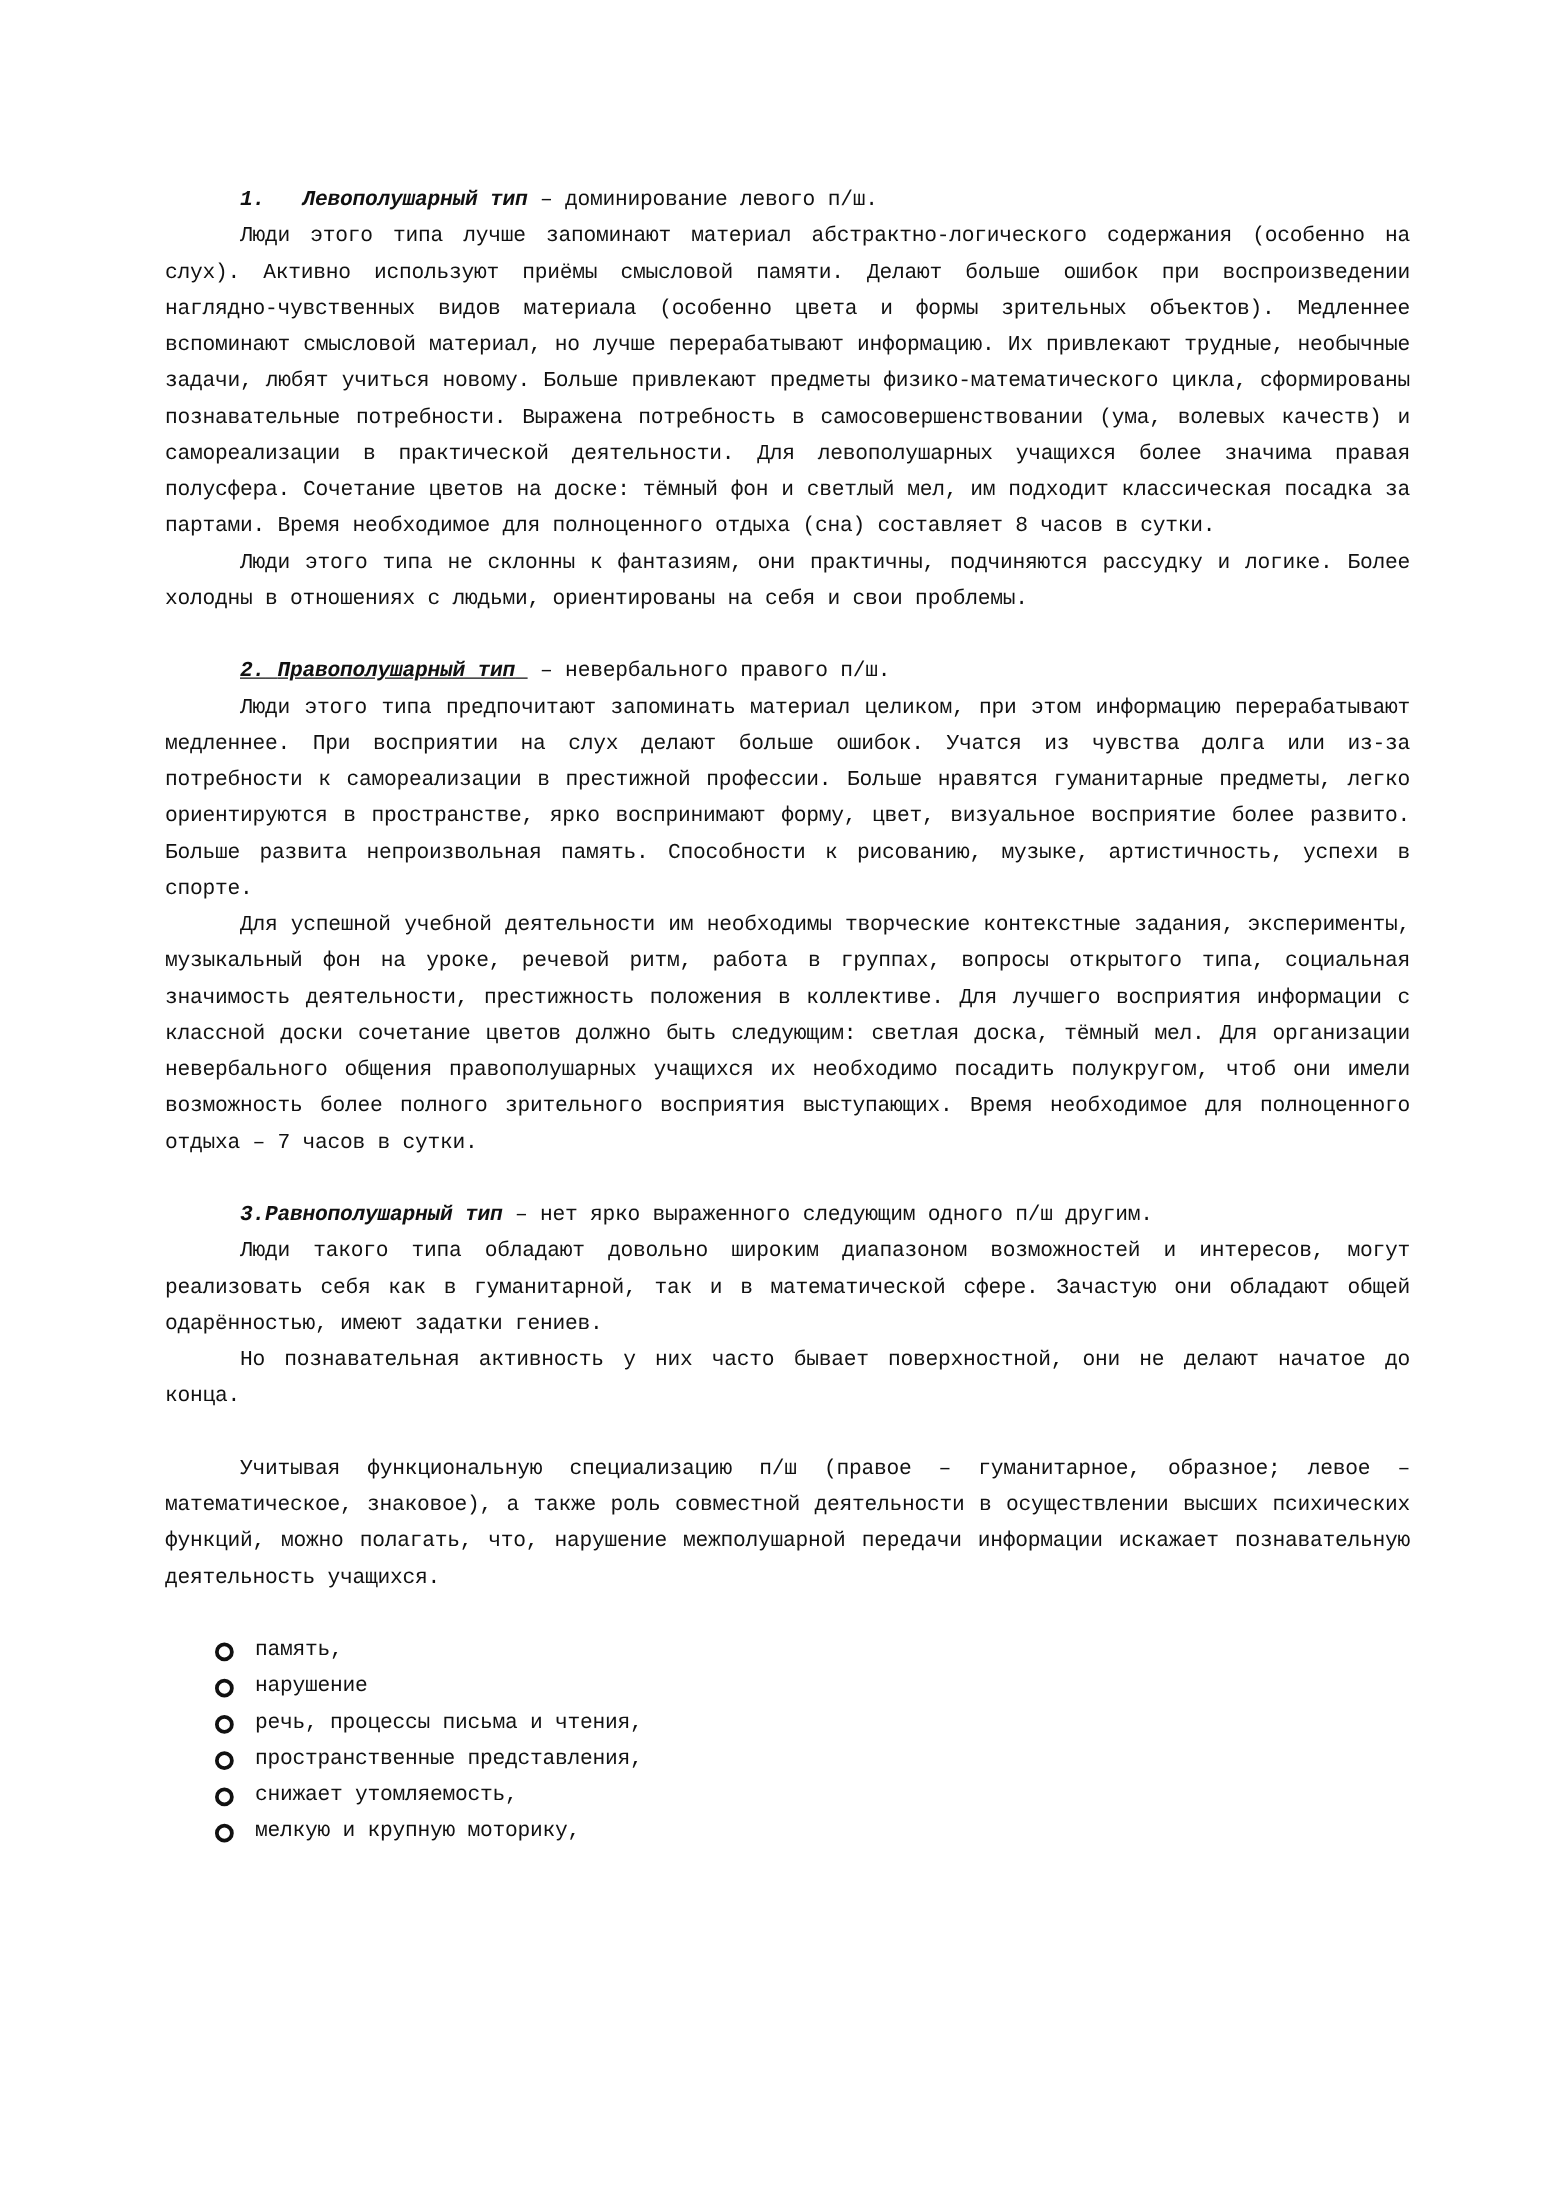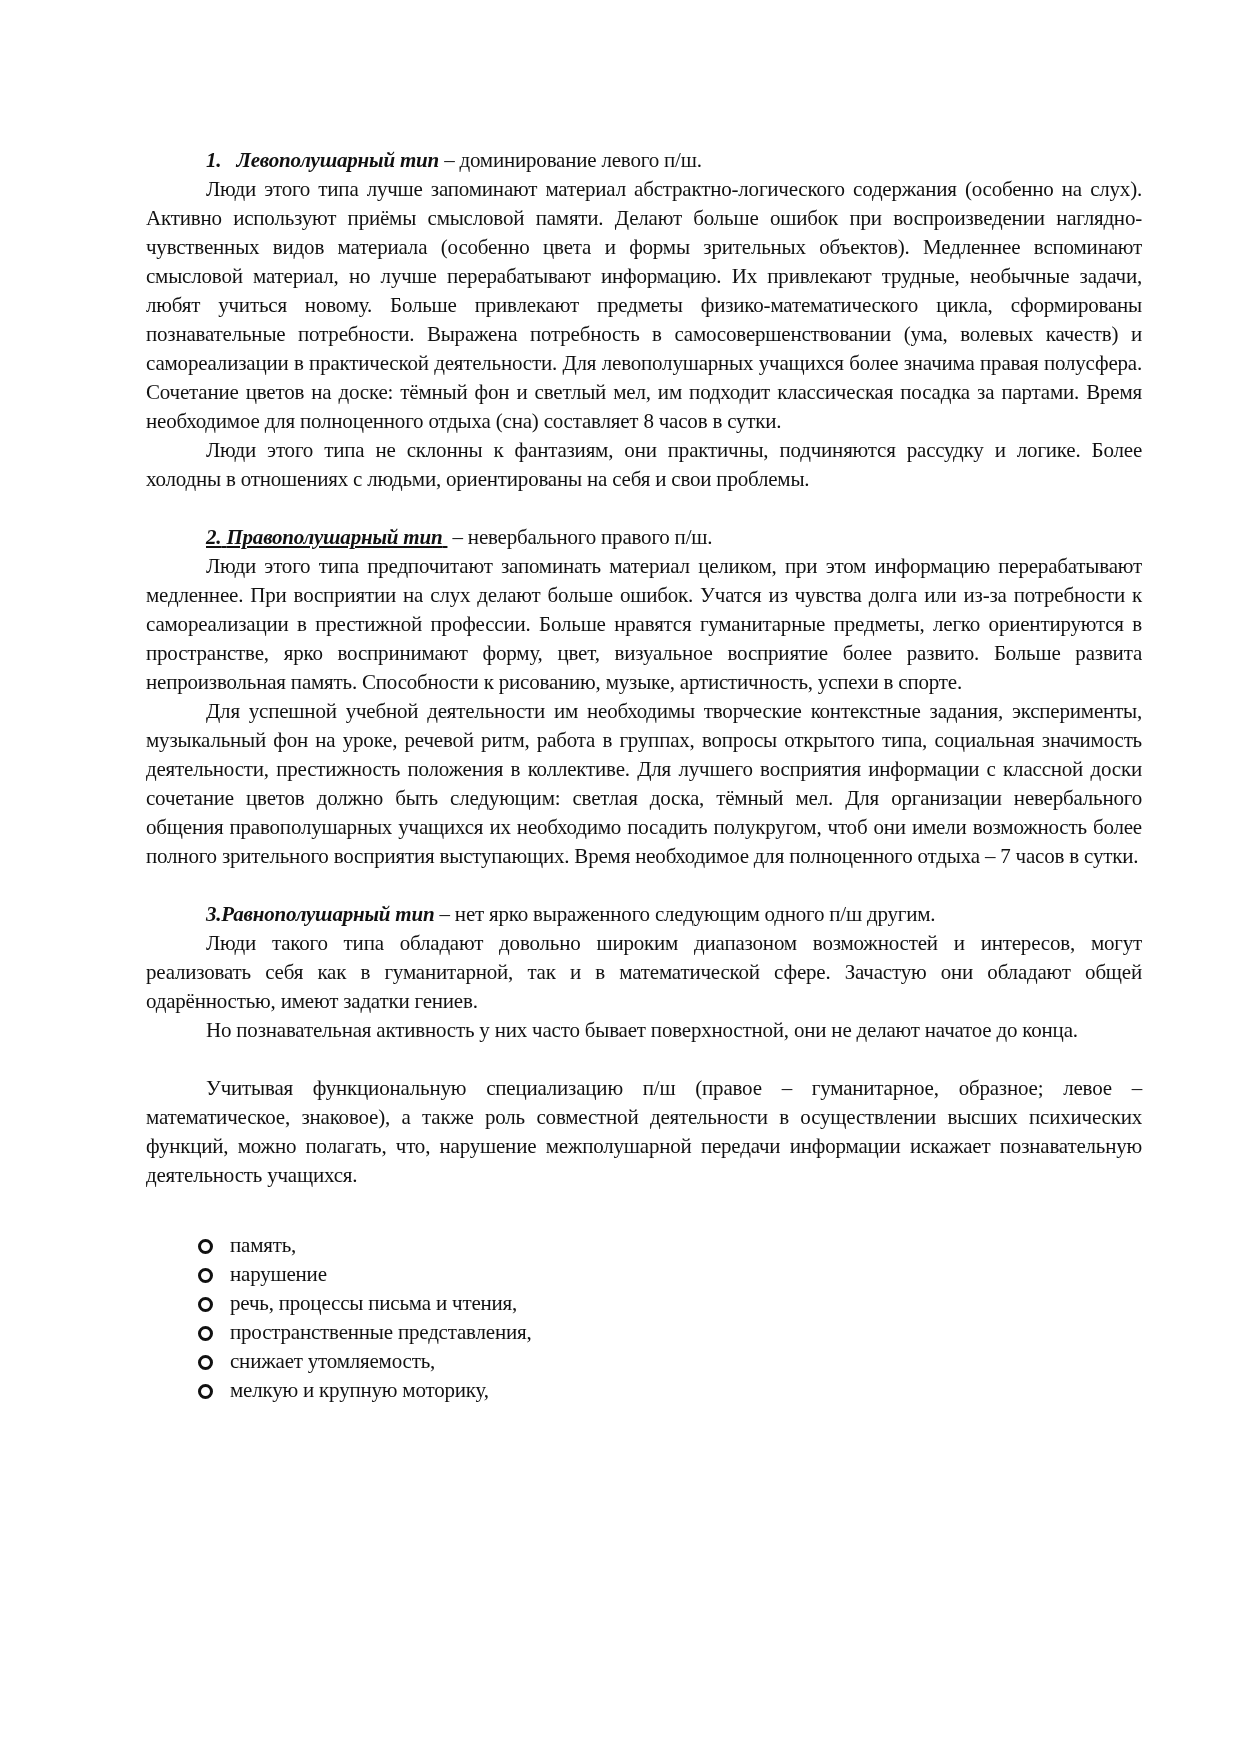--- a/index.html
+++ b/index.html
@@ -1,28 +1,28 @@
 <!DOCTYPE html>
 <html><head>
 <meta charset="utf-8">
 <style>
   html, body { margin:0; padding:0; background:#fff; }
   body { width:1240px; height:1754px; position:relative; overflow:hidden; }
   .page {
-    position:absolute; left:146px; top:146px; width:996px;
-    font-family:Liberation Serif, serif; font-size:21px; line-height:29px; color:#111;
+    position:absolute; left:132px; top:146px; width:996px;
+    font-family:Liberation Mono, monospace; font-size:17px; line-height:29px; color:#111;
     letter-spacing:-0.2px;
   }
   p { margin:0; text-align:justify; }
   .indent { text-indent:60px; }
   .heading { margin-left:60px; }
   .h-title { font-weight:bold; font-style:italic; }
   .u { text-decoration:underline; }
   .gap { height:29px; }
-  ul { list-style:none; margin:12px; padding:0 0 0 40px; }
+  ul { list-style:none; margin:0; padding:0 0 0 40px; }
   li { position:relative; padding-left:32px; }
   .bullet {
     position:absolute; left:0; top:8px; width:9px; height:9px;
     border:3px solid #111; border-radius:50%;
   }
 </style>
 </head>
 <body>
 
 <div class="page">

